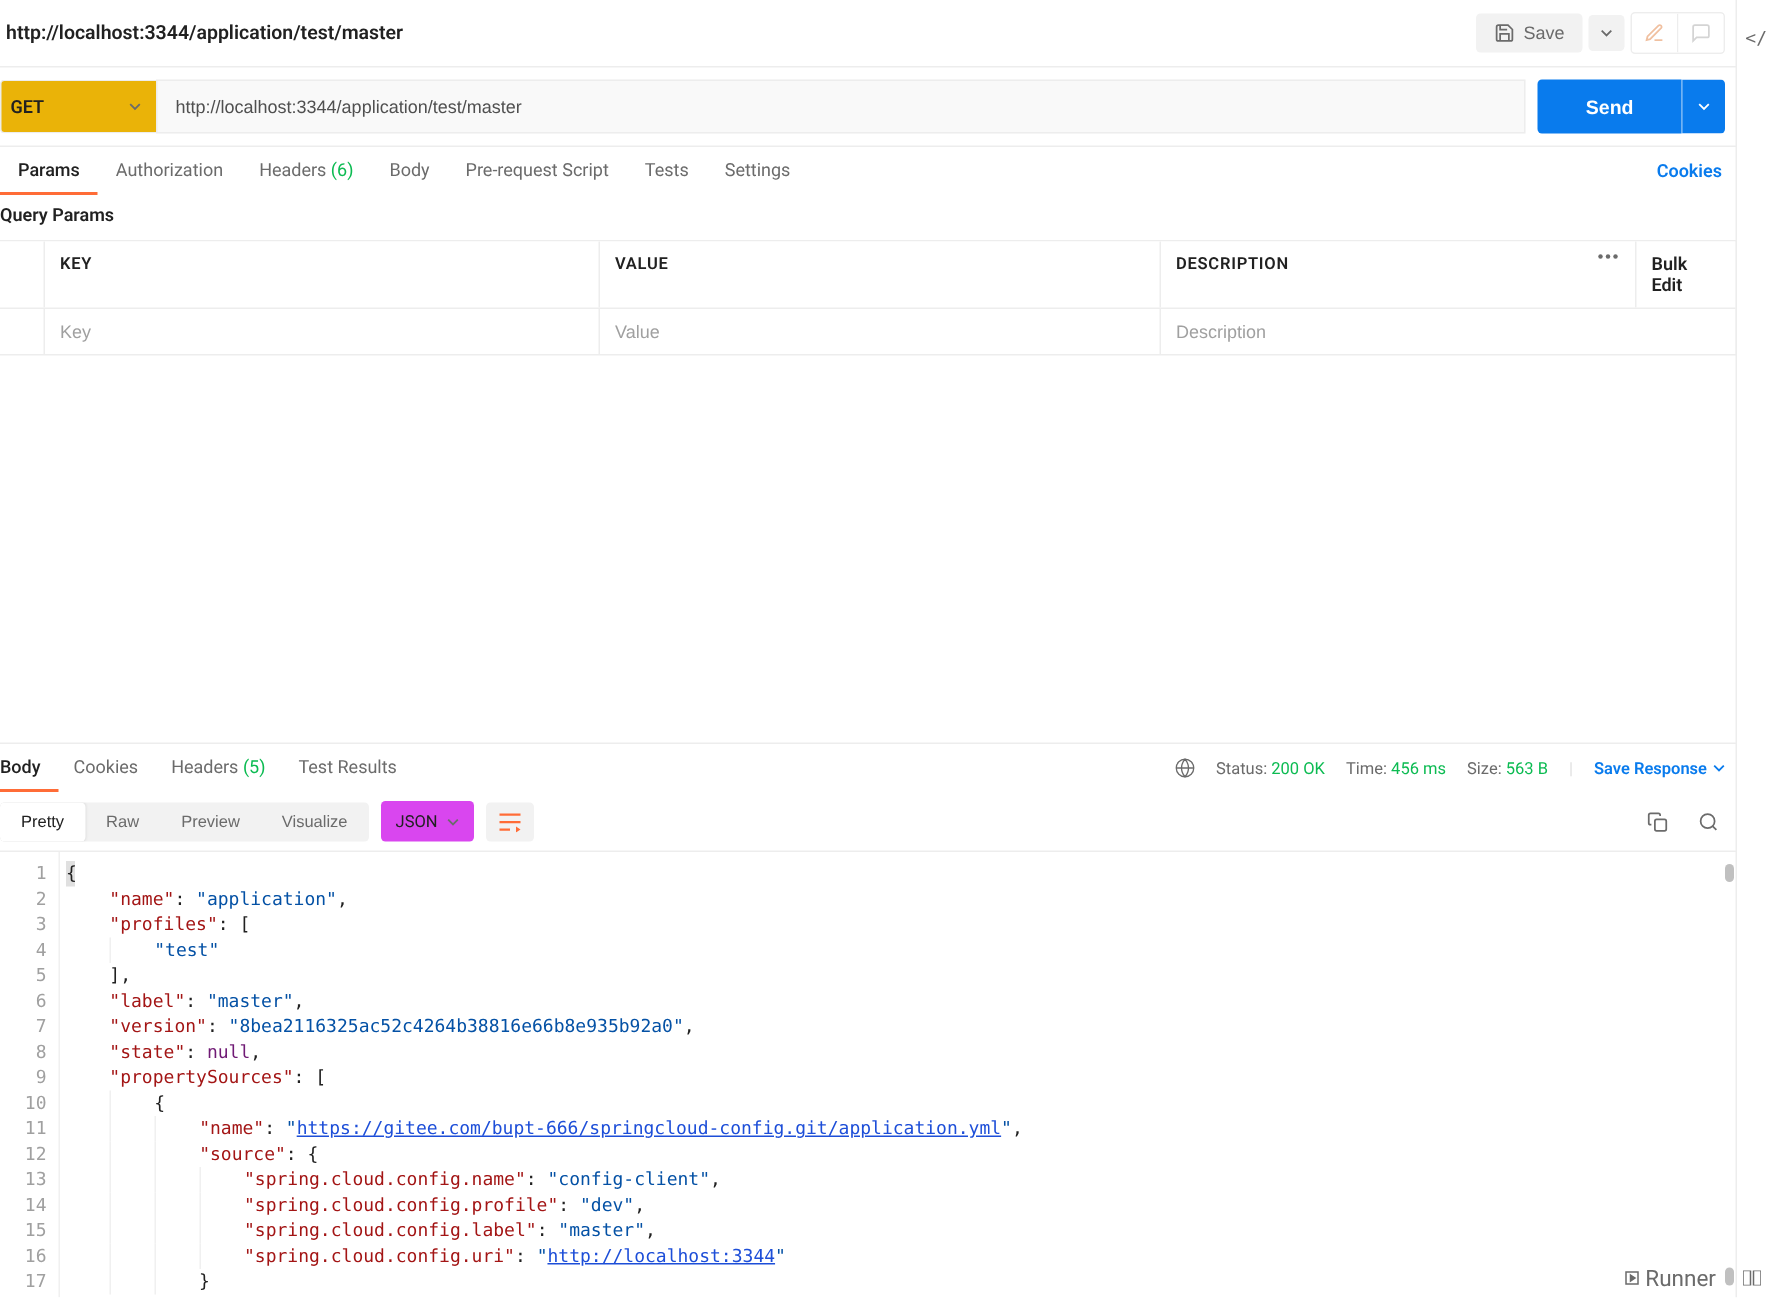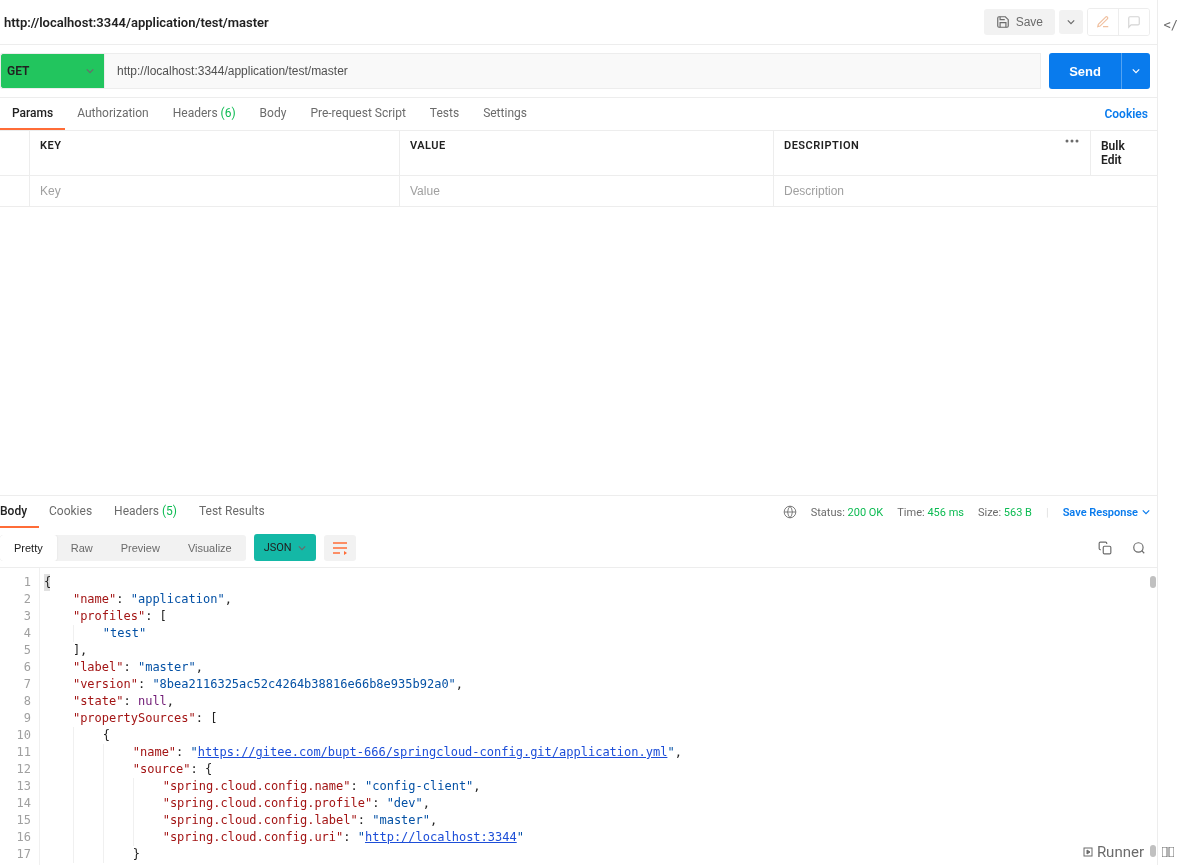--- a/index.html
+++ b/index.html
@@ -14,24 +14,24 @@
 .save-dropdown { background: #f2f2f2; border: none; padding: 8px 8px; border-radius: 3px; cursor: pointer; color: #6b6b6b; display: flex; align-items: center; }
 .header-icon-group { display: flex; border: 1px solid #ededed; border-radius: 3px; overflow: hidden; }
 .header-icon-btn { background: #fff; border: none; padding: 6px 8px; cursor: pointer; color: #d4d4d4; }
 .header-icon-btn:first-child { border-right: 1px solid #ededed; }
 
 .code-icon { position: absolute; right: 6px; top: 18px; font-family: monospace; font-size: 12px; color: #6b6b6b; }
 .right-border { position: absolute; right: 26px; top: 0; bottom: 0; width: 1px; background: #ededed; }
 
 
 .url-bar { display: flex; padding: 8px 8px 8px 0; gap: 0; border-bottom: 1px solid #ededed; }
-.method-select { display: flex; align-items: center; justify-content: space-between; width: 104px; background: #22c55e; border: 1px solid #ededed; border-right: none; border-radius: 3px 0 0 3px; padding: 0 10px 0 6px; font-size: 12px; font-weight: 600; cursor: pointer; }
+.method-select { display: flex; align-items: center; justify-content: space-between; width: 104px; background: #eab308; border: 1px solid #ededed; border-right: none; border-radius: 3px 0 0 3px; padding: 0 10px 0 6px; font-size: 12px; font-weight: 600; cursor: pointer; }
 .url-input { flex: 1; background: #f9f9f9; border: 1px solid #ededed; padding: 10px 12px; font-size: 12px; color: #505050; }
 .send-group { display: flex; margin-left: 8px; }
-.send-btn { background: #097bed; color: #fff; border: none; padding: 10px 20px; font-size: 13px; font-weight: 600; border-radius: 3px 0 0 3px; cursor: pointer; }
+.send-btn { background: #097bed; color: #fff; border: none; padding: 10px 32px; font-size: 13px; font-weight: 600; border-radius: 3px 0 0 3px; cursor: pointer; }
 .send-dropdown { background: #097bed; color: #fff; border: none; border-left: 1px solid rgba(255,255,255,0.3); padding: 0 10px; border-radius: 0 3px 3px 0; cursor: pointer; display: flex; align-items: center; }
 
 
 .tabs { display: flex; align-items: center; justify-content: space-between; padding: 0 8px 0 0; gap: 10px; }
 .tabs-left { display: flex; }
 .tab { padding: 8px 12px; font-size: 12px; color: #6b6b6b; cursor: pointer; border-bottom: 2px solid transparent; }
 .tab.active { color: #212121; border-bottom-color: #ff6c37; font-weight: 500; }
 .tab .count { color: #0cbb52; }
 .cookies-link { color: #097bed; font-size: 12px; font-weight: 600; cursor: pointer; padding: 8px 2px; }
 
@@ -66,21 +66,21 @@
 .resp-right .ok { color: #0cbb52; }
 .save-response { color: #097bed; font-weight: 600; cursor: pointer; display: flex; align-items: center; gap: 4px; }
 .globe-icon { width: 14px; height: 14px; }
 
 
 .resp-toolbar { display: flex; align-items: center; justify-content: space-between; padding: 6px 8px 6px 0; }
 .toolbar-left { display: flex; align-items: center; gap: 0; }
 .view-tabs { display: flex; background: #f2f2f2; border-radius: 3px; overflow: hidden; }
 .view-tab { padding: 7px 14px; font-size: 11px; color: #6b6b6b; cursor: pointer; border: none; background: transparent; }
 .view-tab.active { background: #fff; color: #212121; font-weight: 500; box-shadow: 0 0 2px rgba(0,0,0,0.1); border-radius: 3px; }
-.format-select { margin-left: 8px; display: flex; align-items: center; gap: 6px; background: #14b8a6; padding: 7px 10px; border-radius: 3px; font-size: 11px; cursor: pointer; }
+.format-select { margin-left: 8px; display: flex; align-items: center; gap: 6px; background: #d946ef; padding: 7px 10px; border-radius: 3px; font-size: 11px; cursor: pointer; }
 .wrap-btn { margin-left: 8px; background: #f2f2f2; padding: 6px 8px; border-radius: 3px; cursor: pointer; border: none; }
 .toolbar-right { display: flex; gap: 12px; color: #6b6b6b; }
 .toolbar-right button { background: none; border: none; cursor: pointer; color: #6b6b6b; padding: 4px; }
 
 
 .code-editor { font-family: "SF Mono", Menlo, Consolas, monospace; font-size: 12px; line-height: 17px; display: flex; border-top: 1px solid #ededed; height: 298px; overflow: hidden; position: relative; }
 .gutter { background: #fff; color: #a0a0a0; text-align: right; padding: 6px 8px 6px 0; width: 40px; user-select: none; border-right: 1px solid #f0f0f0; }
 .gutter div { height: 17px; }
 .code-body { padding: 6px 0 6px 4px; flex: 1; white-space: pre; overflow: auto; }
 .code-line { height: 17px; }
@@ -167,20 +167,21 @@
           <span class="count">(6)</span>
         </div>
         <div class="tab">Body</div>
         <div class="tab">Pre-request Script</div>
         <div class="tab">Tests</div>
         <div class="tab">Settings</div>
       </div>
       <div class="cookies-link">Cookies</div>
     </div>
 
+    <div class="section-label">Query Params</div>
     <div class="params-table">
       <div class="table-header">
         <div class="cell check"></div>
         <div class="cell key">KEY</div>
         <div class="cell value">VALUE</div>
         <div class="cell desc">DESCRIPTION</div>
         <div class="cell more">
           <svg width="14" height="4" viewBox="0 0 14 4" fill="#6b6b6b">
               <circle cx="2" cy="2" r="1.5"></circle>
               <circle cx="7" cy="2" r="1.5"></circle>

